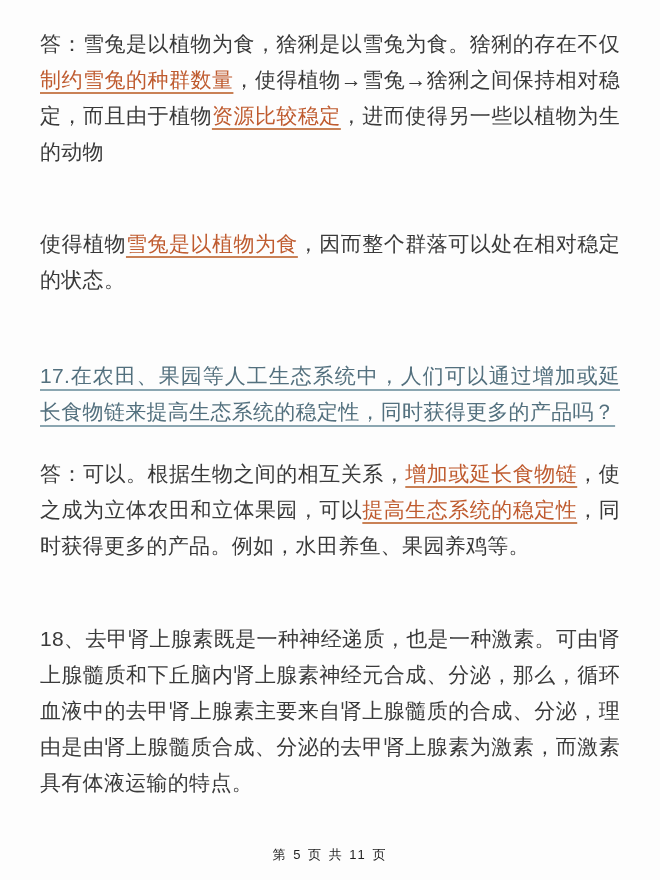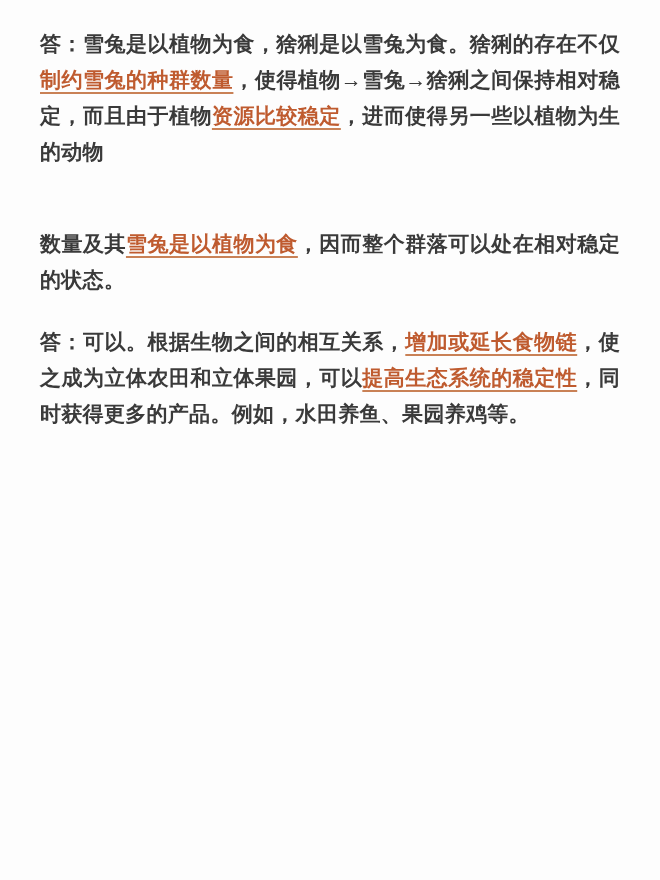--- a/index.html
+++ b/index.html
@@ -15,21 +15,21 @@
     margin: 0;
     padding: 0;
     background: #ffffff;
   }
   .page {
     position: relative;
     width: 660px;
     height: 880px;
     background: var(--page-bg);
     font-family: "Liberation Sans", "DejaVu Sans", sans-serif;
-    font-weight: bold;
+    font-weight: normal;
     overflow: hidden;
     box-sizing: border-box;
   }
   .content {
     padding: 26px 40px 0 40px;
   }
   .block {
     margin: 0;
     font-size: 21px;
     line-height: 36px;
@@ -69,16 +69,21 @@
     letter-spacing: 2px;
     color: var(--footer-color);
   }
 </style>
 </head>
 <body>
 
 <div class="page" data-name="document-page">
   <main class="content" data-name="document-content">
       <p class="block body" data-name="answer-16-part-1"><span class="run-normal" data-name="text-run">答：雪兔是以植物为食，猞猁是以雪兔为食。猞猁的存在不仅</span><span class="run-highlight" data-name="highlighted-text">制约雪兔的种群数量</span><span class="run-normal" data-name="text-run">，使得植物→雪兔→猞猁之间保持相对稳定，而且由于植物</span><span class="run-highlight" data-name="highlighted-text">资源比较稳定</span><span class="run-normal" data-name="text-run">，进而使得另一些以植物为生的动物</span></p>
-      <p class="block body" data-name="answer-16-part-2"><span class="run-normal" data-name="text-run">数量及其</span><span class="run-highlight" data-name="highlighted-text">雪兔是以植物为食</span><span class="run-normal" data-name="text-run">，因而整个群落可以处在相对稳定的状态。</span></p>
+      <p class="block body" data-name="answer-16-part-2"><span class="run-normal" data-name="text-run">使得植物</span><span class="run-highlight" data-name="highlighted-text">雪兔是以植物为食</span><span class="run-normal" data-name="text-run">，因而整个群落可以处在相对稳定的状态。</span></p>
+      <p class="block heading" data-name="question-17-heading"><span class="run-normal" data-name="text-run">17.在农田、果园等人工生态系统中，人们可以通过增加或延长食物链来提高生态系统的稳定性，同时获得更多的产品吗？</span></p>
       <p class="block body" data-name="answer-17"><span class="run-normal" data-name="text-run">答：可以。根据生物之间的相互关系，</span><span class="run-highlight" data-name="highlighted-text">增加或延长食物链</span><span class="run-normal" data-name="text-run">，使之成为立体农田和立体果园，可以</span><span class="run-highlight" data-name="highlighted-text">提高生态系统的稳定性</span><span class="run-normal" data-name="text-run">，同时获得更多的产品。例如，水田养鱼、果园养鸡等。</span></p>
+      <p class="block body" data-name="question-18-paragraph"><span class="run-normal" data-name="text-run">18、去甲肾上腺素既是一种神经递质，也是一种激素。可由肾上腺髓质和下丘脑内肾上腺素神经元合成、分泌，那么，循环血液中的去甲肾上腺素主要来自肾上腺髓质的合成、分泌，理由是由肾上腺髓质合成、分泌的去甲肾上腺素为激素，而激素具有体液运输的特点。</span></p>
     </main>
+  <footer class="footer" data-name="page-footer">
+    <span data-name="page-number">第 5 页 共 11 页</span>
+  </footer>
 </div>
 
 </body></html>

